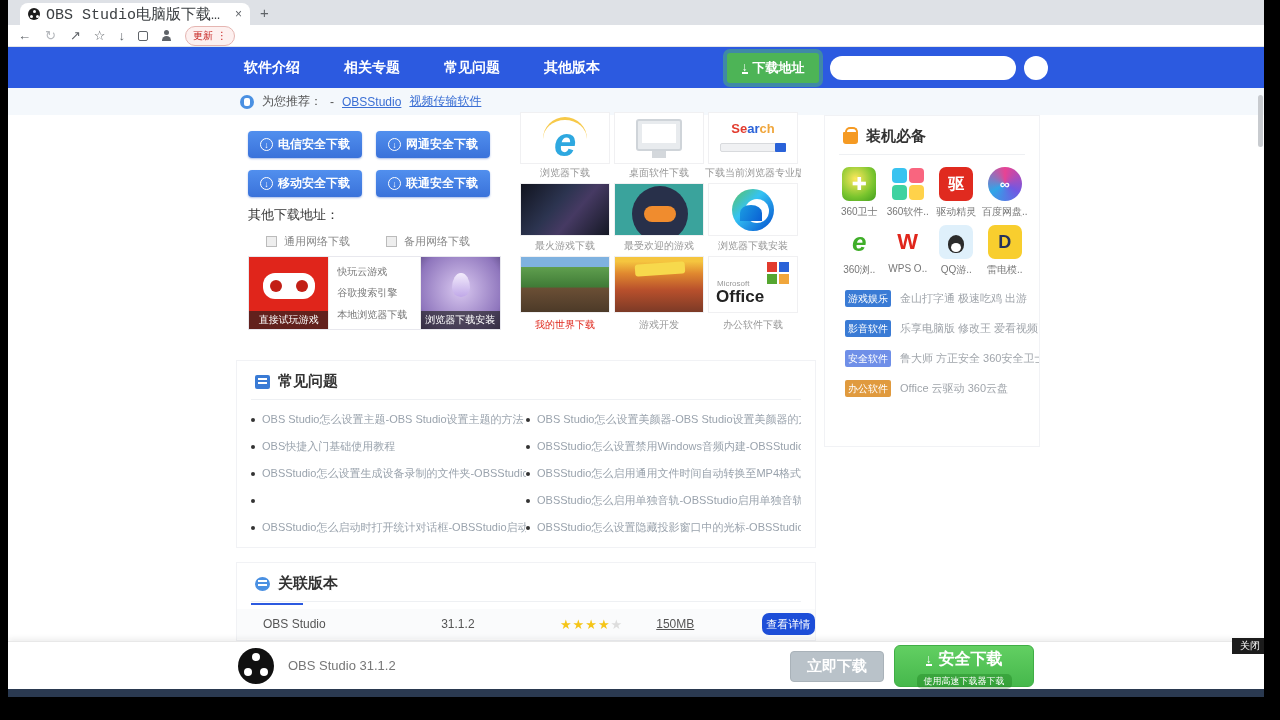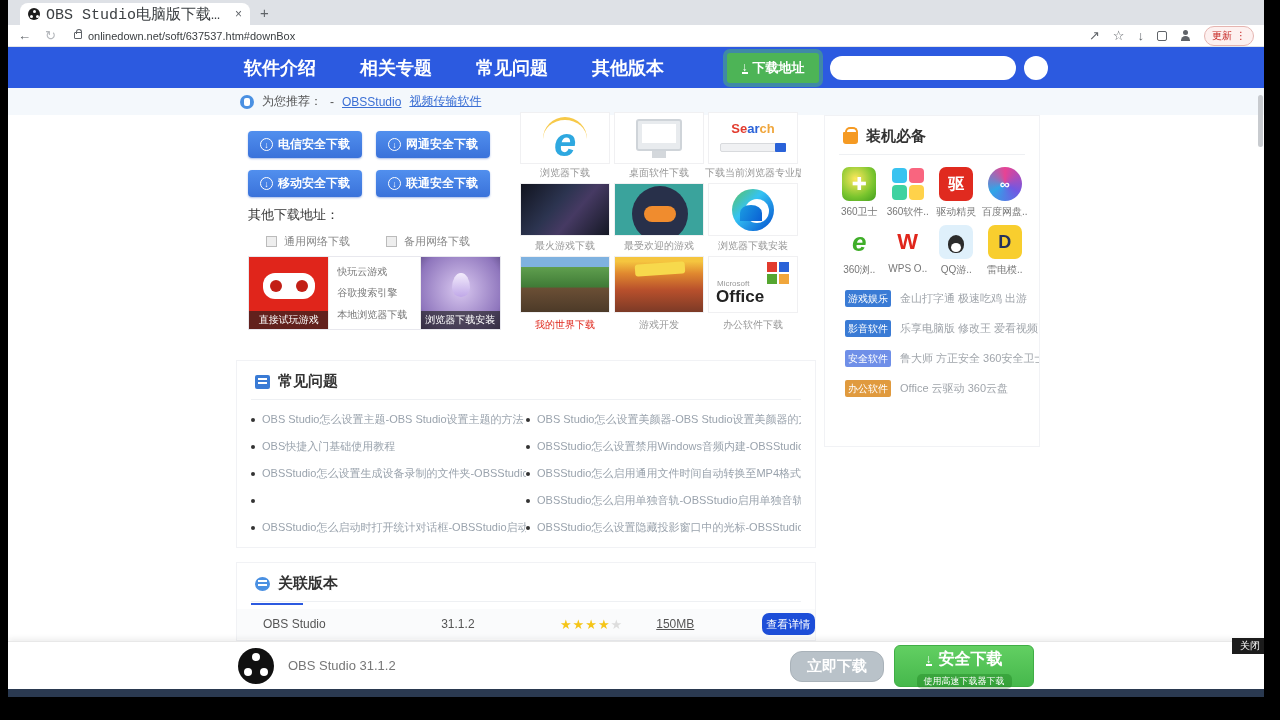--- a/index.html
+++ b/index.html
@@ -29,21 +29,21 @@
   #tb-right { display:flex; align-items:center; gap:13px; }
   .sq { width:10px; height:10px; border:1.4px solid #5f6368; border-radius:2px; }
   .person { width:11px; height:11px; position:relative; }
   .person:before{content:"";position:absolute;left:3px;top:0;width:5px;height:5px;border-radius:50%;background:#5f6368;}
   .person:after{content:"";position:absolute;left:1px;top:6px;width:9px;height:5px;border-radius:5px 5px 0 0;background:#5f6368;}
   #updatepill { display:flex; align-items:center; gap:4px; border:1px solid #e5b5b1; background:#fdf0ef;
     color:#c5221f; border-radius:10px; padding:2px 7px; font-size:10px; }
 
   
   #navbar { left:0; top:47px; width:100%; height:41px; background:#2c5ae0; display:flex; align-items:center; }
-  .navitem { color:#fff; font-size:18px; font-weight:bold; margin-right:44px; }
+  .navitem { color:#fff; font-size:14px; font-weight:bold; margin-right:44px; }
   #nav-dl { position:absolute; left:719px; top:6px; width:92px; height:30px; background:#4db456; border-radius:3px;
     color:#fff; font-size:13px; font-weight:bold; display:flex; align-items:center; justify-content:center; gap:5px;
     box-shadow:0 0 0 4px rgba(88,196,96,.45); }
   .dlarrow { display:inline-block; font-size:12px; border-bottom:2px solid #fff; line-height:10px; }
   #nav-search { position:absolute; left:822px; top:9px; width:186px; height:24px; background:#fff; border-radius:13px;
     border:none; outline:none; padding:0 12px; font-size:12px; }
   #nav-circle { position:absolute; left:1016px; top:9px; width:24px; height:24px; border-radius:50%; background:#fff; }
 
   
   #crumb { left:0; top:88px; width:100%; height:27px; background:#f4f8fc; display:flex; align-items:center;
@@ -169,21 +169,21 @@
   .chev { width:16px; height:16px; border-left:2px solid #c9ccd1; border-top:2px solid #c9ccd1; transform:rotate(45deg); margin-top:4px;}
 
   
   #bottombar { left:0; top:641px; width:100%; height:48px; background:#fff; border-top:1px solid #e8e8e8;
     box-shadow:0 -2px 6px rgba(0,0,0,.08); }
   .obslogo { position:absolute; left:230px; top:6px; width:36px; height:36px; border-radius:50%; background:#101010; }
   .obslogo i { position:absolute; width:8px; height:8px; border-radius:50%; background:#fff; }
   .obslogo i:nth-child(1){left:14px;top:5px}.obslogo i:nth-child(2){left:6px;top:20px}.obslogo i:nth-child(3){left:22px;top:20px}
   #bb-name { position:absolute; left:280px; top:16px; font-size:13px; color:#777; }
   #bb-now { position:absolute; left:782px; top:9px; width:94px; height:31px; background:#b9c2c9; border:1px solid #a9b2b9;
-    border-radius:12px; color:#fff; font-size:15px; font-weight:bold; }
+    border-radius:4px; color:#fff; font-size:15px; font-weight:bold; }
   #bb-safe { position:absolute; left:886px; top:3px; width:140px; height:42px; background:linear-gradient(#62cf62,#46b84c);
     border:1px solid #3fae45; border-radius:6px; color:#fff; text-align:center; }
   #bb-safe .row1 { font-size:16px; font-weight:bold; margin-top:3px; display:flex; align-items:center; justify-content:center; gap:7px;}
   #bb-safe .sub { display:inline-block; font-size:9px; background:rgba(0,90,0,.25); border-radius:5px; padding:1px 7px; margin-top:1px; }
   #bb-close { position:absolute; left:1224px; top:-4px; width:36px; height:16px; background:#1c1c1c; color:#fff;
     font-size:10px; text-align:center; line-height:16px; }
   #footerstrip { left:0; top:689px; width:100%; height:8px; background:#2a3950; }
   #scrollthumb { left:1250px; top:95px; width:5px; height:52px; background:#c8cbcf; border-radius:3px; }
 </style>
 </head>
@@ -200,24 +200,20 @@
         </span>
       <span class="title">OBS Studio电脑版下载_OBS St</span>
       <span class="close">×</span>
     </div>
     <span class="abs" id="newtab">+</span>
   </div>
 
   <div class="abs" id="toolbar">
     <span class="tbicon">←</span>
     <span class="tbicon dim">↻</span>
-    <div id="urlbox">
-      <span class="lock"></span>
-      <span id="url">onlinedown.net/soft/637537.htm#downBox</span>
-    </div>
     <div id="tb-right">
       <span class="tbicon">↗</span>
       <span class="tbicon">☆</span>
       <span class="tbicon">↓</span>
       <span class="sq"></span>
       <span class="person"></span>
       <span id="updatepill">
         <span>更新</span>
         <span>⋮</span>
       </span>

